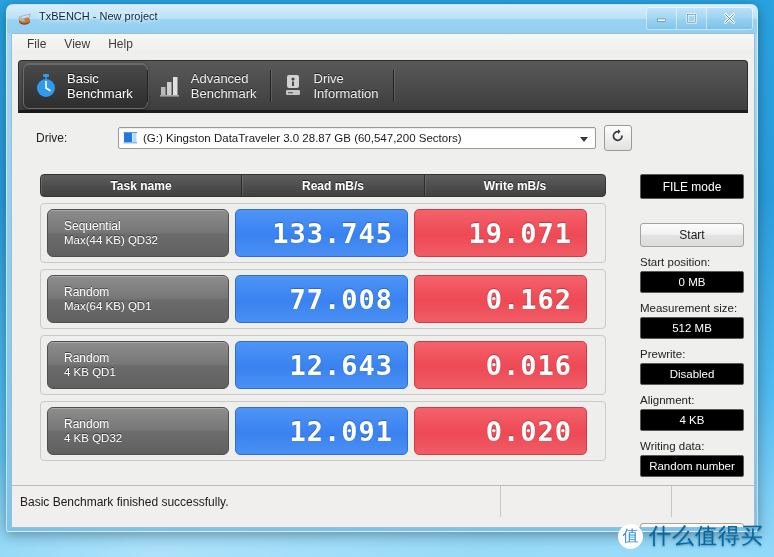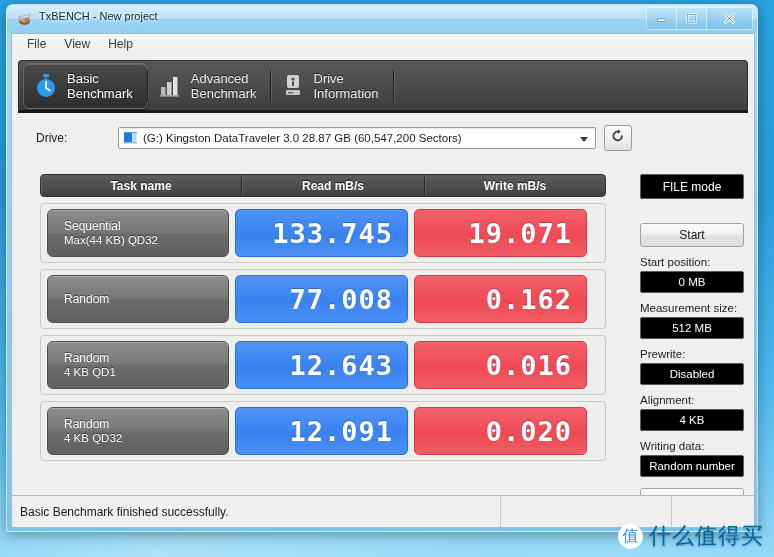--- a/index.html
+++ b/index.html
@@ -322,21 +322,21 @@
     border: 1px solid #a3a3a3;
     border-radius: 3px;
     display: flex; align-items: center; justify-content: center;
     font-size: 12px; color: #1a1a1a;
     cursor: pointer;
   }
 
   
   .statusbar {
     position: absolute;
-    left: 0; bottom: 0;
+    left: 0; bottom: 10px;
     width: 744px;
     height: 32px;
     background: #f1eeee;
     border-top: 1px solid #b9b9b7;
     display: flex;
     align-items: center;
     box-sizing: border-box;
   }
   .status-sec1 {
     flex: 1 1 auto;
@@ -506,20 +506,21 @@
           <span class="task-l1">Sequential</span>
           <span class="task-l2">Max(44 KB) QD32</span>
         </div>
         <div class="val-cell val-read">133.745</div>
         <div class="val-cell val-write">19.071</div>
       </div>
 
       <div class="res-row">
         <div class="task-cell">
           <span class="task-l1">Random</span>
+          <span class="task-l2">Max(64 KB) QD1</span>
         </div>
         <div class="val-cell val-read">77.008</div>
         <div class="val-cell val-write">0.162</div>
       </div>
 
       <div class="res-row">
         <div class="task-cell">
           <span class="task-l1">Random</span>
           <span class="task-l2">4 KB QD1</span>
         </div>

